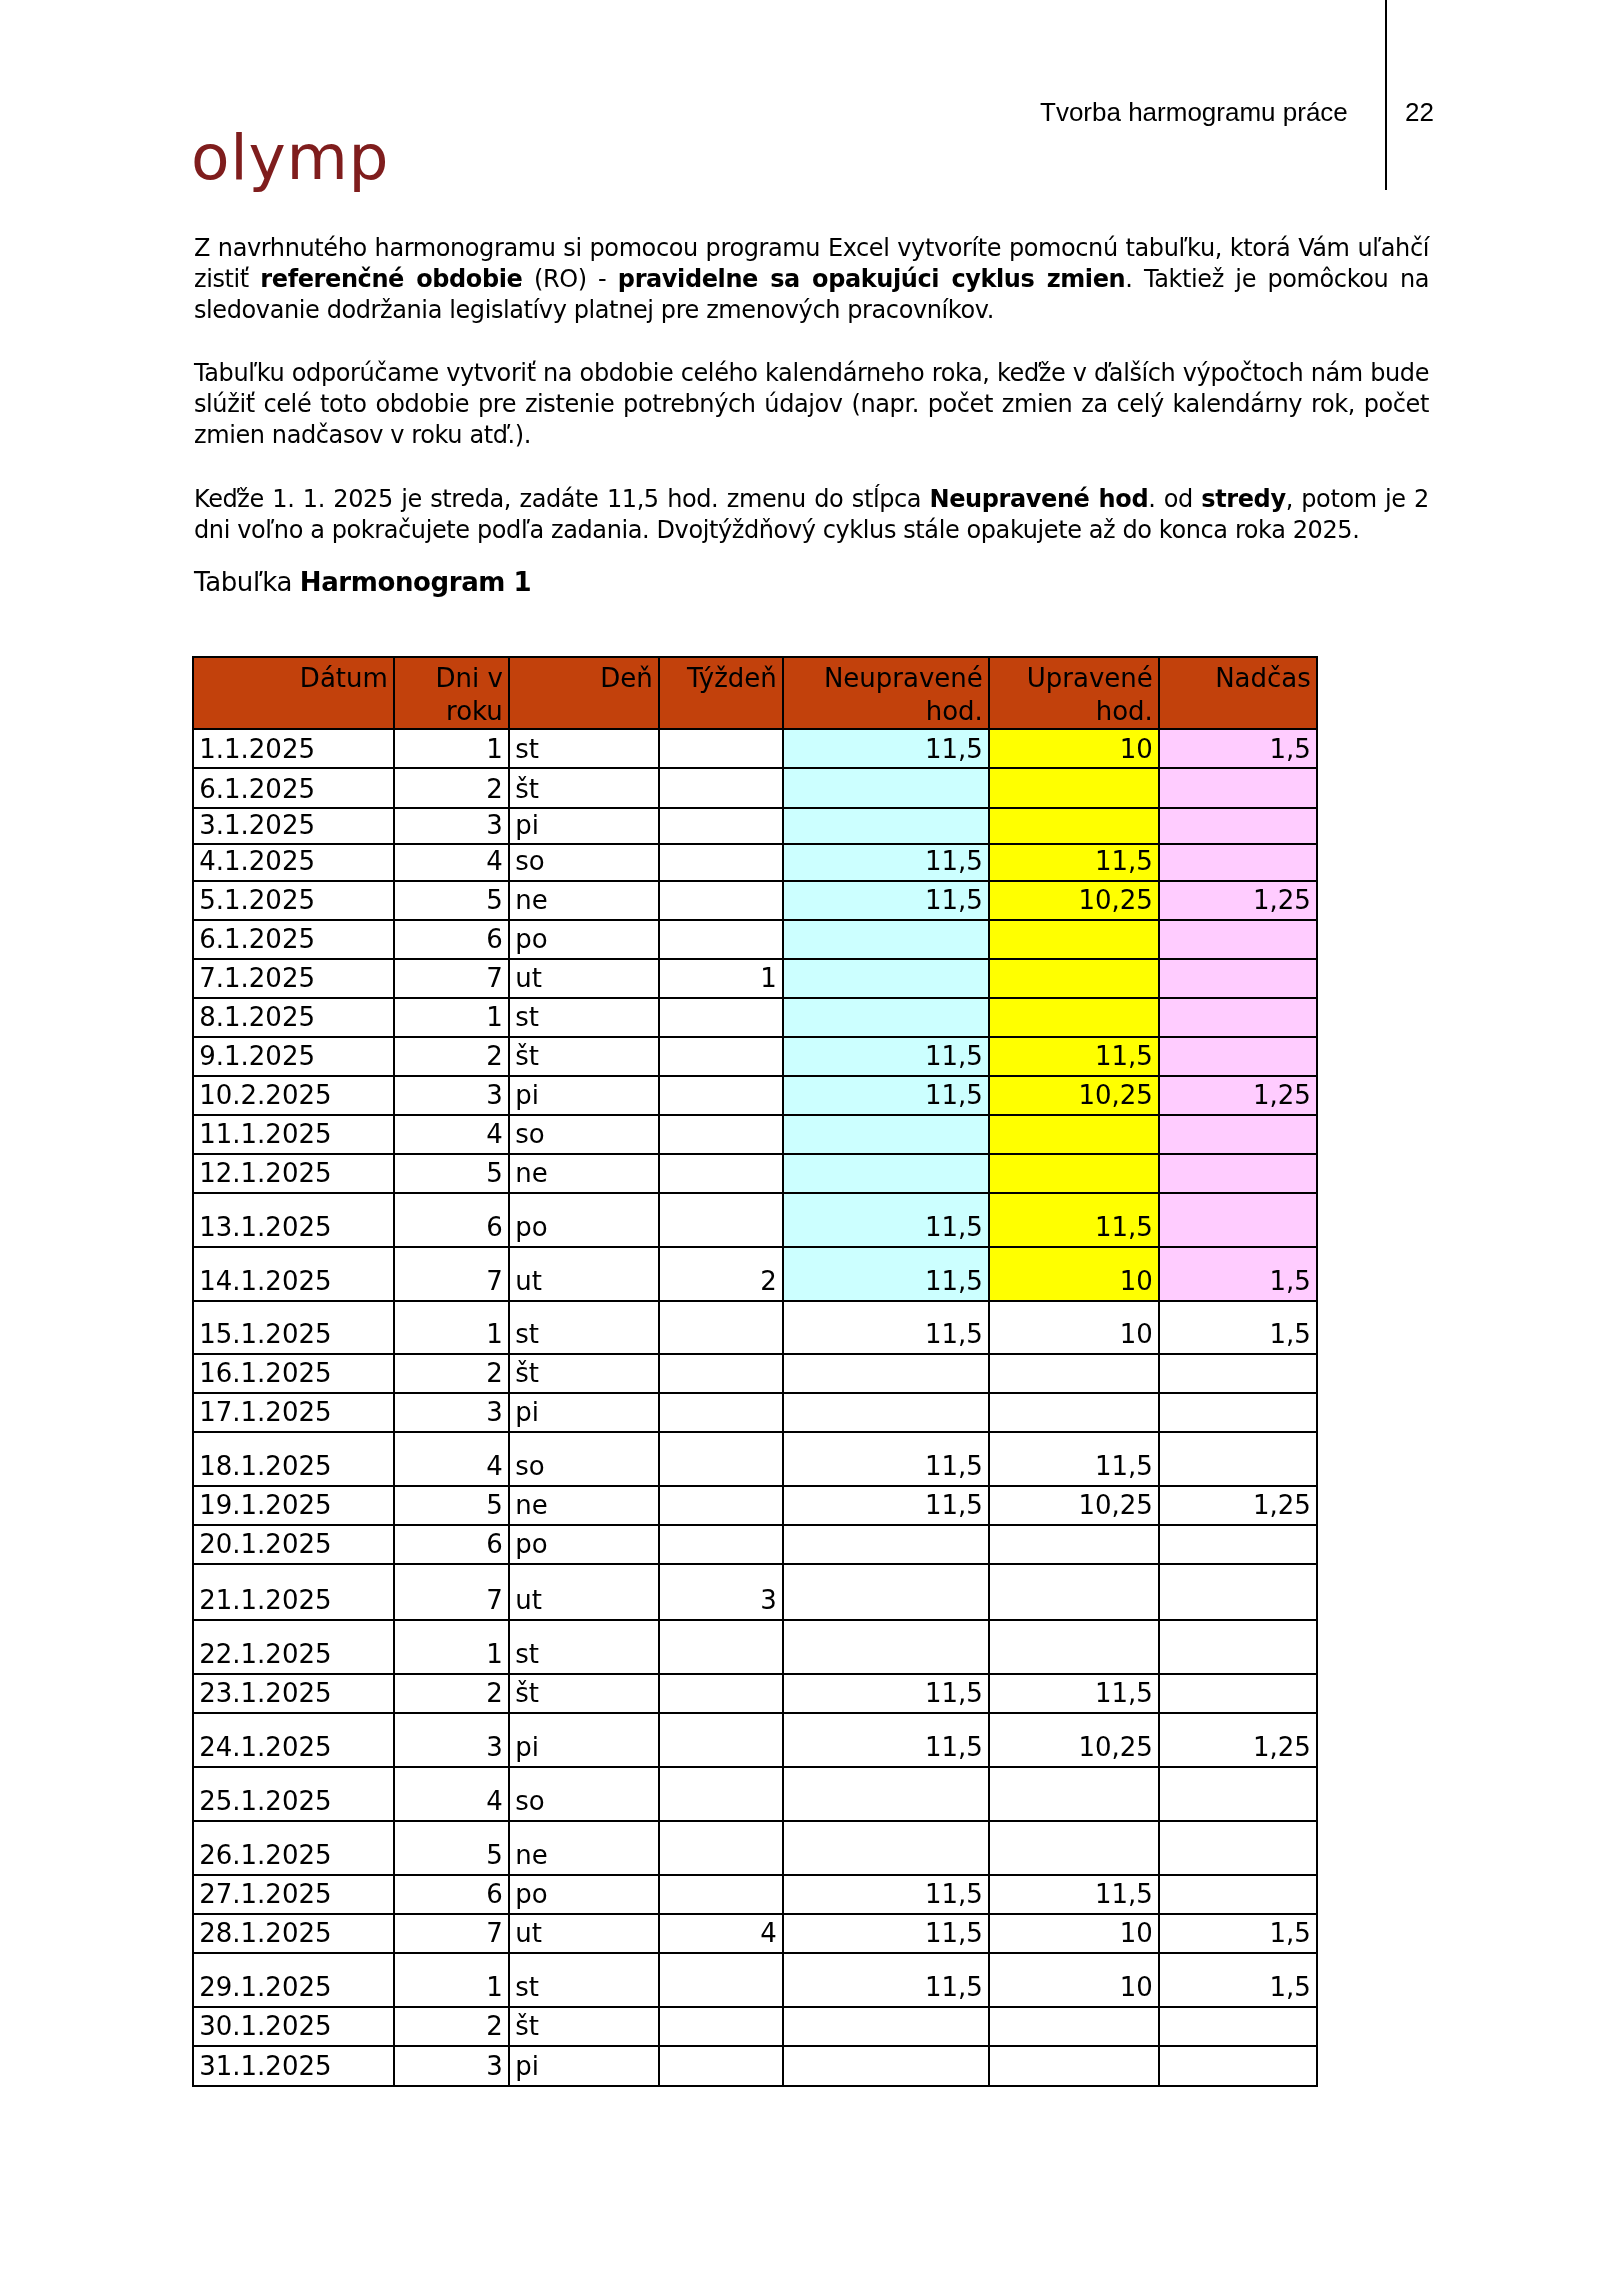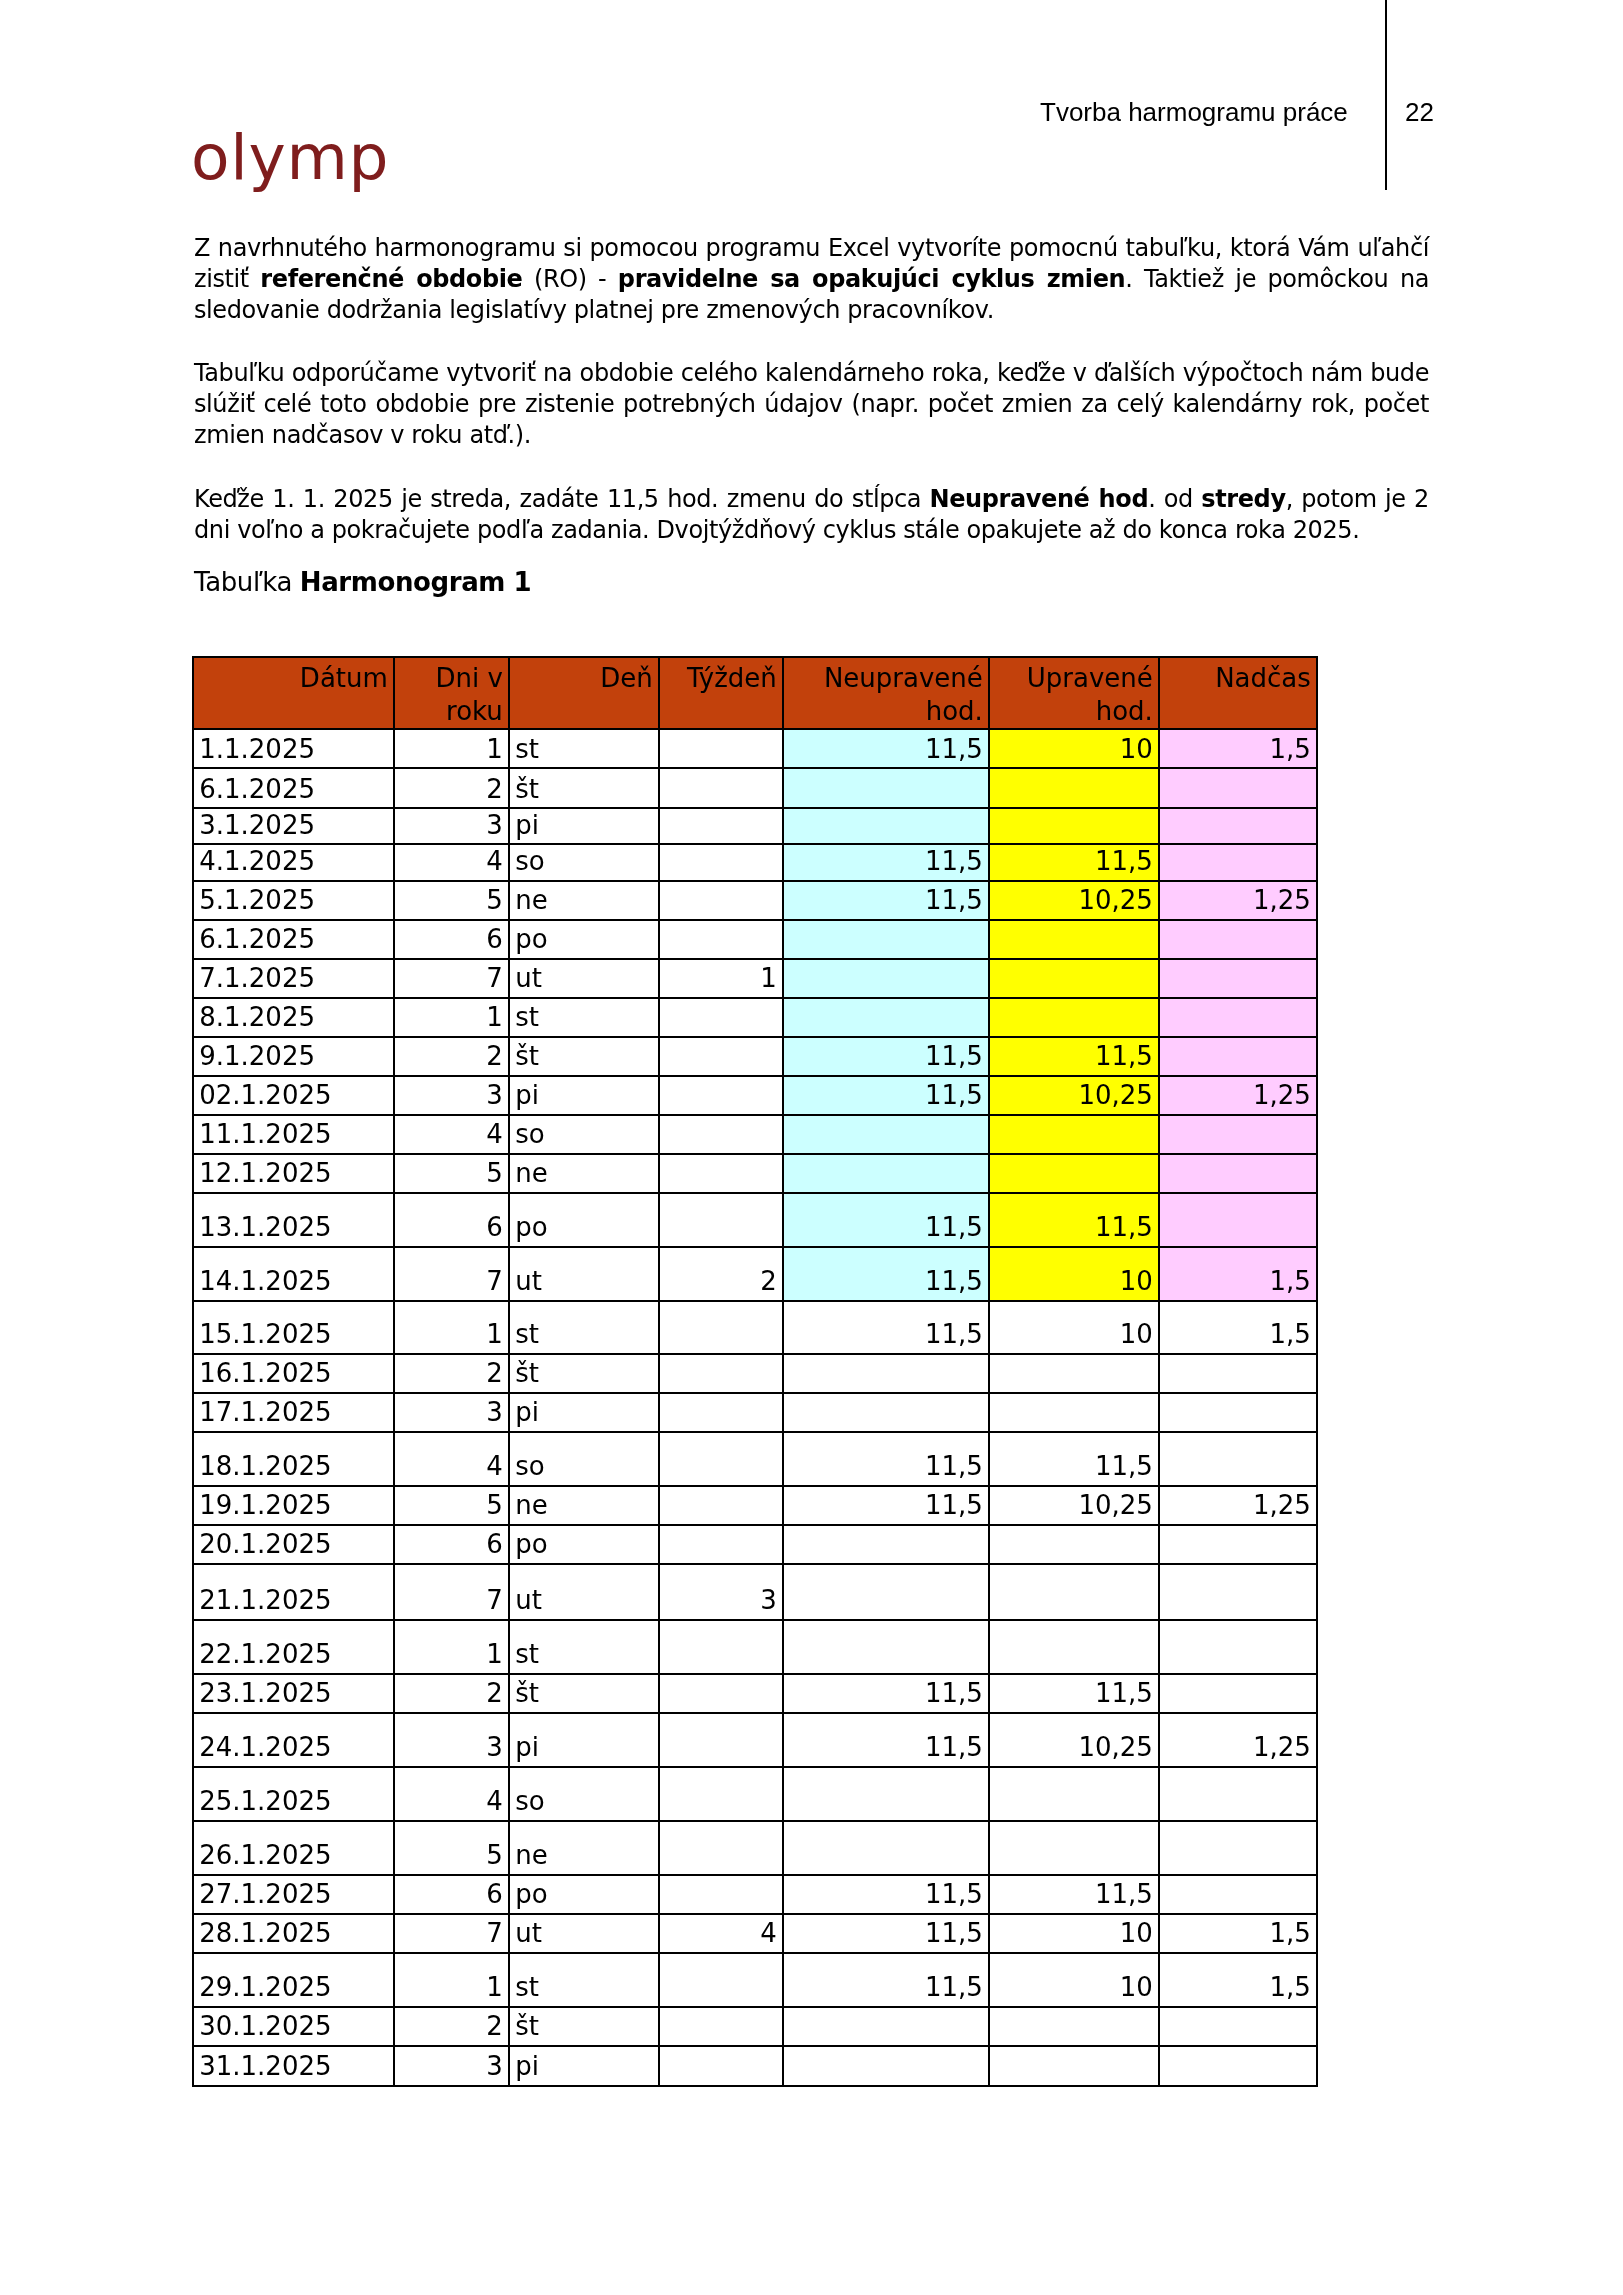--- a/index.html
+++ b/index.html
@@ -150,21 +150,21 @@
       <tr style="height: 39px;">
         <td class="txt">9.1.2025</td>
         <td class="num">2</td>
         <td class="txt">št</td>
         <td class="num"></td>
         <td class="num c-blue">11,5</td>
         <td class="num c-yellow">11,5</td>
         <td class="num c-pink"></td>
       </tr>
       <tr style="height: 39px;">
-        <td class="txt">02.1.2025</td>
+        <td class="txt">10.2.2025</td>
         <td class="num">3</td>
         <td class="txt">pi</td>
         <td class="num"></td>
         <td class="num c-blue">11,5</td>
         <td class="num c-yellow">10,25</td>
         <td class="num c-pink">1,25</td>
       </tr>
       <tr style="height: 39px;">
         <td class="txt">11.1.2025</td>
         <td class="num">4</td>

